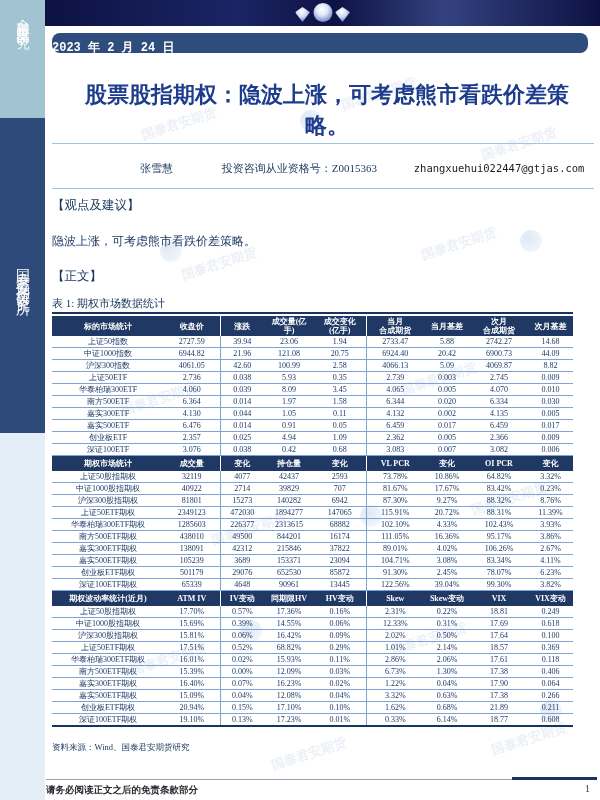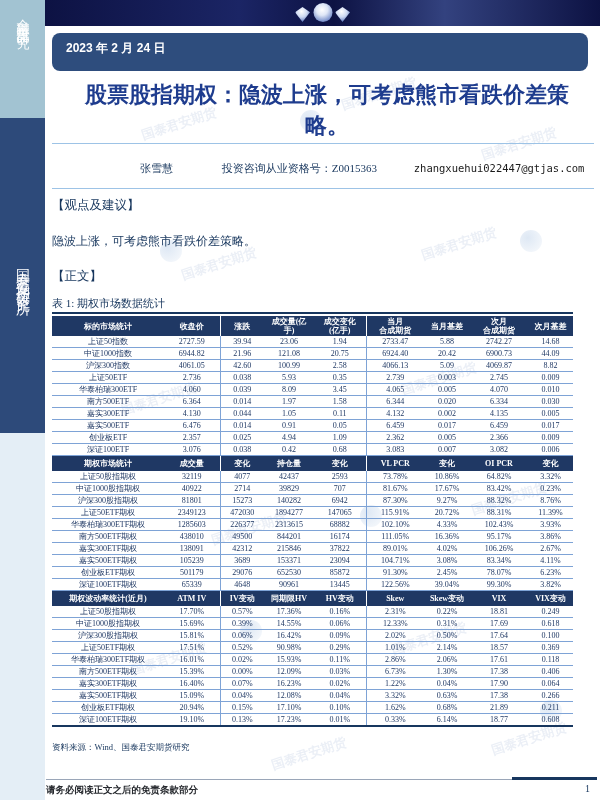--- a/index.html
+++ b/index.html
@@ -23,23 +23,23 @@
   
   .main{position:absolute;left:45px;top:0;width:555px;height:800px;z-index:1;}
   .banner{position:absolute;top:0;left:0;width:555px;height:26px;
           background:linear-gradient(90deg,#0d1243 0%,#1b2565 35%,#0d1243 52%,#33427f 72%,#0d1243 100%);}
   .diamonds{position:absolute;left:50%;top:3px;transform:translateX(-50%);display:flex;gap:3px;align-items:flex-end;}
   .diamond{width:15px;height:15px;
            background:radial-gradient(circle at 40% 30%, #ffffff 0%, #cdd9f2 40%, #6f86c4 70%, #2b3c7e 100%);
            clip-path:polygon(50% 0,100% 35%,50% 100%,0 35%);}
   .diamond.center{width:19px;height:19px;clip-path:none;border-radius:50%;
            background:radial-gradient(circle at 45% 35%, #ffffff 0%, #dfe7f7 35%, #8298cf 70%, #303f80 100%);}
-  .datebar{position:absolute;top:33px;left:7px;width:536px;height:38px;background:#2e4d7d;border-radius:8px;
-           color:#fff;font-size:12px;font-weight:bold;line-height:31px;padding-left:14px;box-sizing:border-box;
-           font-family:Liberation Sans, sans-serif;}
+  .datebar{position:absolute;top:33px;left:7px;width:536px;height:20px;background:#2e4d7d;border-radius:8px;
+           color:#fff;font-size:12px;font-weight:bold;line-height:31px;box-sizing:border-box;
+           font-family:Liberation Mono, monospace;}
   .title{position:absolute;top:76px;left:30px;width:496px;margin:4px;text-align:center;
          font-size:22px;font-weight:bold;color:#1e3c8e;line-height:1.4;}
   .rule{position:absolute;left:7px;width:542px;border-top:1px solid #9dc3e6;}
   .r1{top:143px;} .r2{top:188px;}
   .authorline{position:absolute;top:161px;left:7px;width:542px;font-size:11px;color:#17365d;}
   .authorline .a-name{margin-left:88px;text-align:right;}
   .authorline .a-lic{margin-left:46px;}
   .authorline .a-mail{margin-left:34px;font-family:"DejaVu Sans Mono",monospace;font-size:10.5px;color:#1a1a1a;}
   .sec-h{position:absolute;left:7px;font-size:12.5px;color:#17365d;}
   .h-view{top:197px;} .t-view{top:233px;font-size:12px;} .h-body{top:268px;}
@@ -428,21 +428,21 @@
             <td>0.09%</td>
             <td class="vdiv">2.02%</td>
             <td>0.50%</td>
             <td>17.64</td>
             <td>0.100</td>
           </tr>
           <tr>
             <td>上证50ETF期权</td>
             <td>17.51%</td>
             <td class="vdiv">0.52%</td>
-            <td>90.98%</td>
+            <td>68.82%</td>
             <td>0.29%</td>
             <td class="vdiv">1.01%</td>
             <td>2.14%</td>
             <td>18.57</td>
             <td>0.369</td>
           </tr>
           <tr>
             <td>华泰柏瑞300ETF期权</td>
             <td>16.01%</td>
             <td class="vdiv">0.02%</td>

